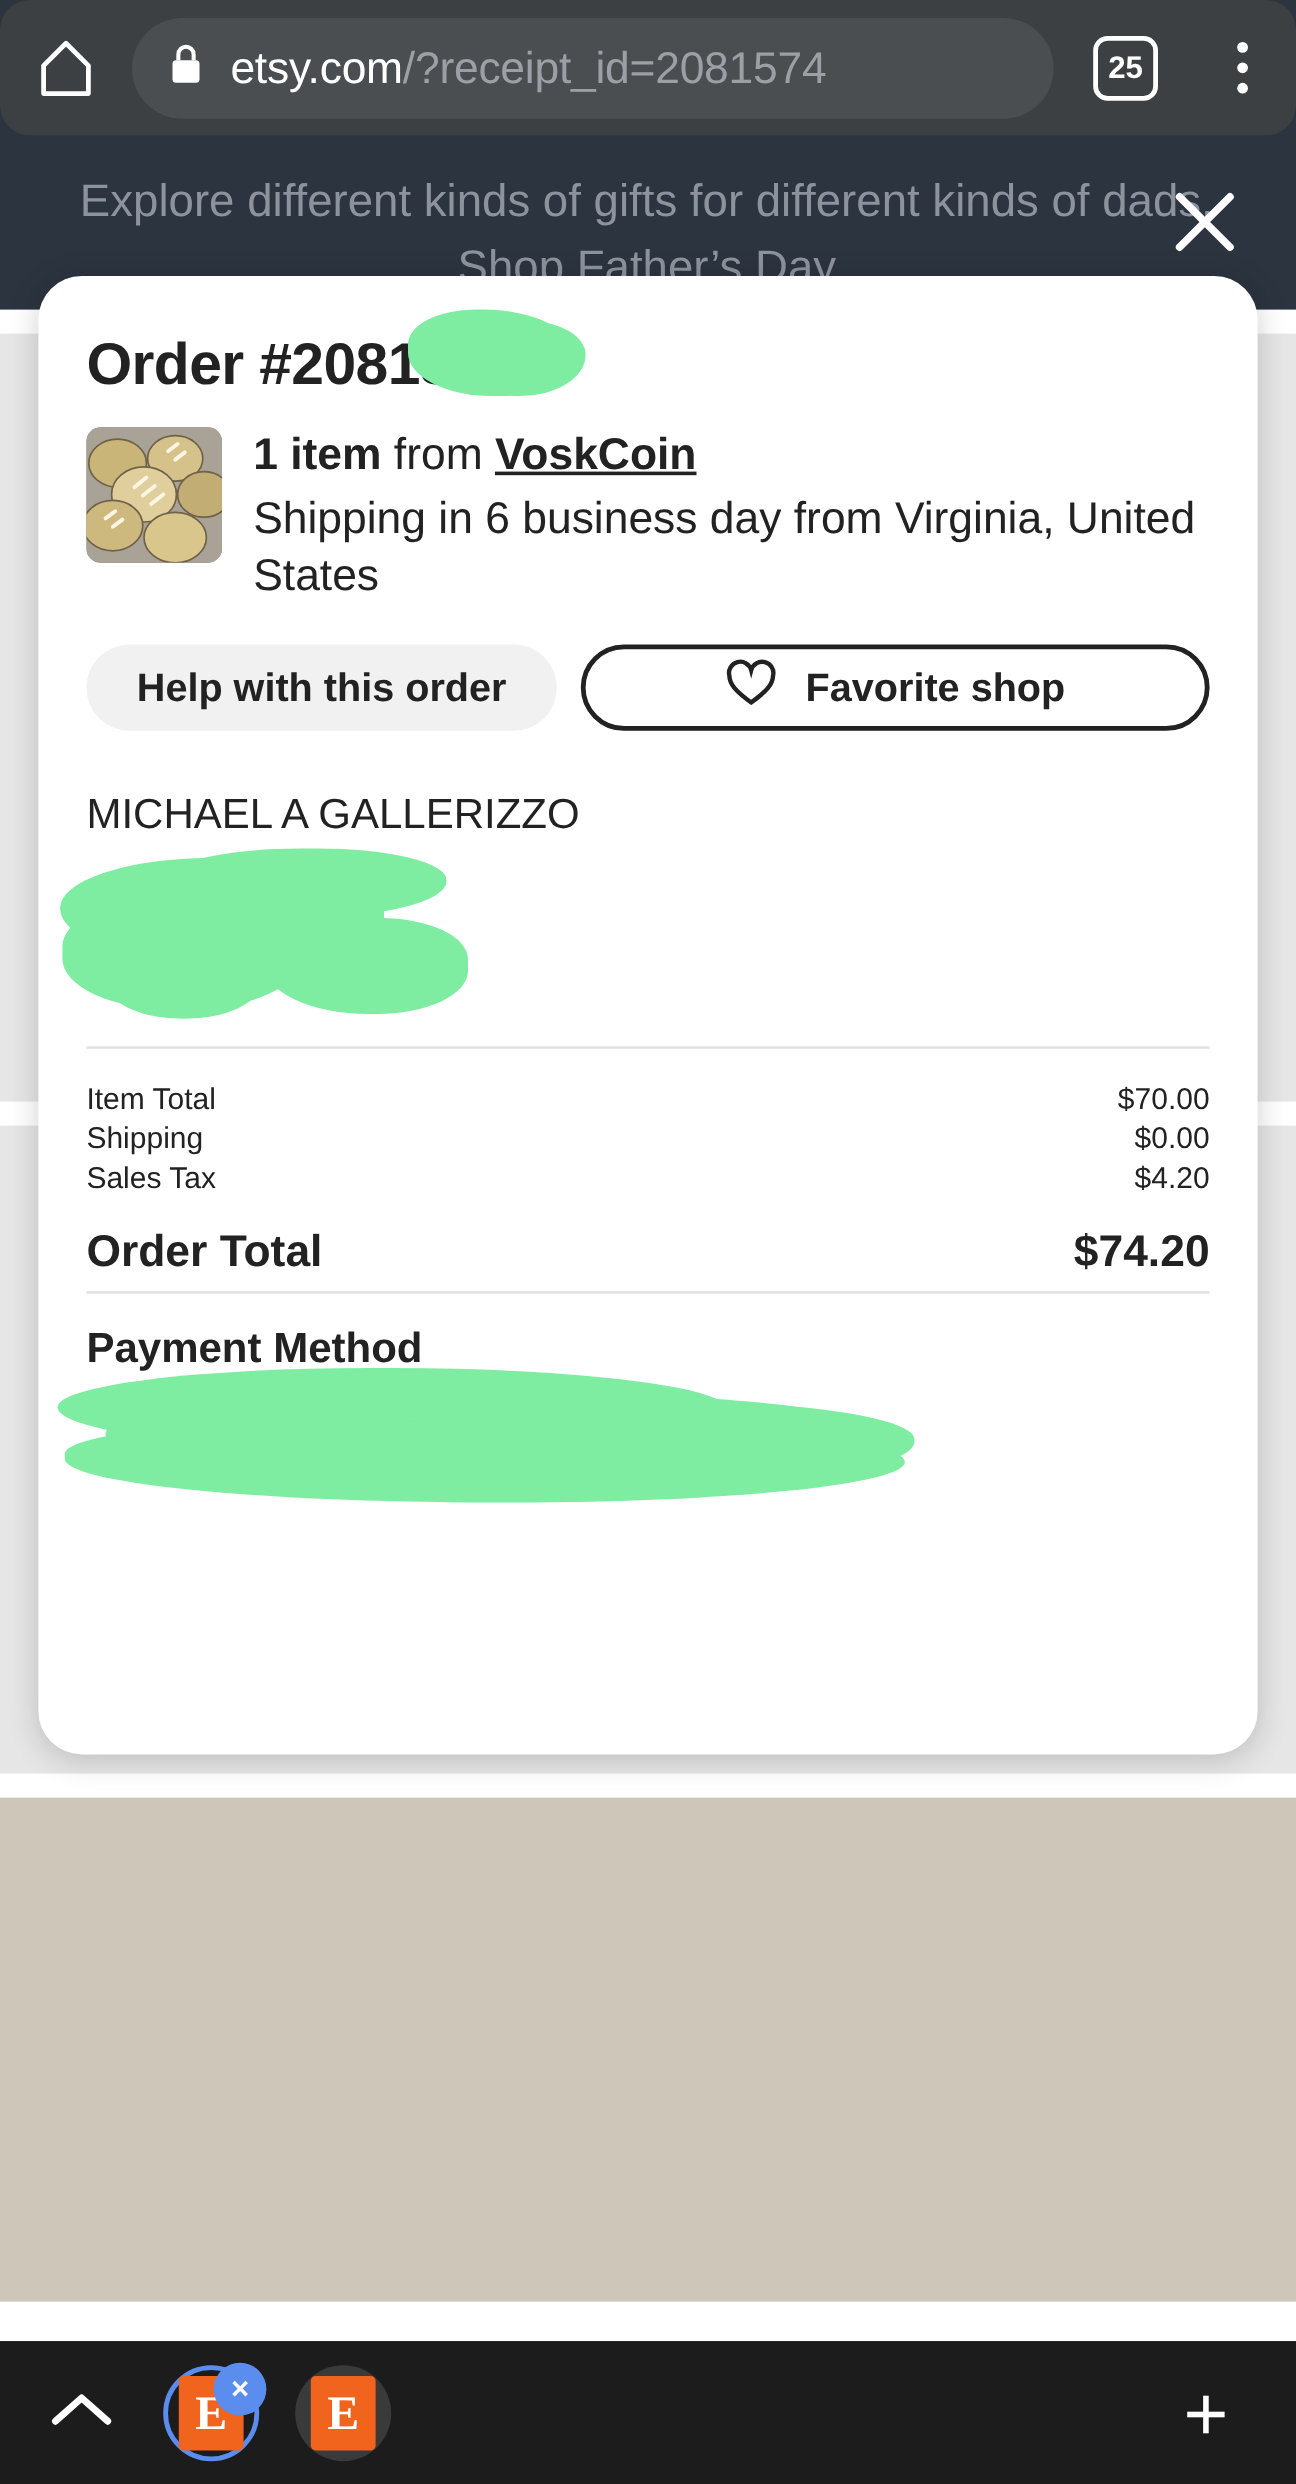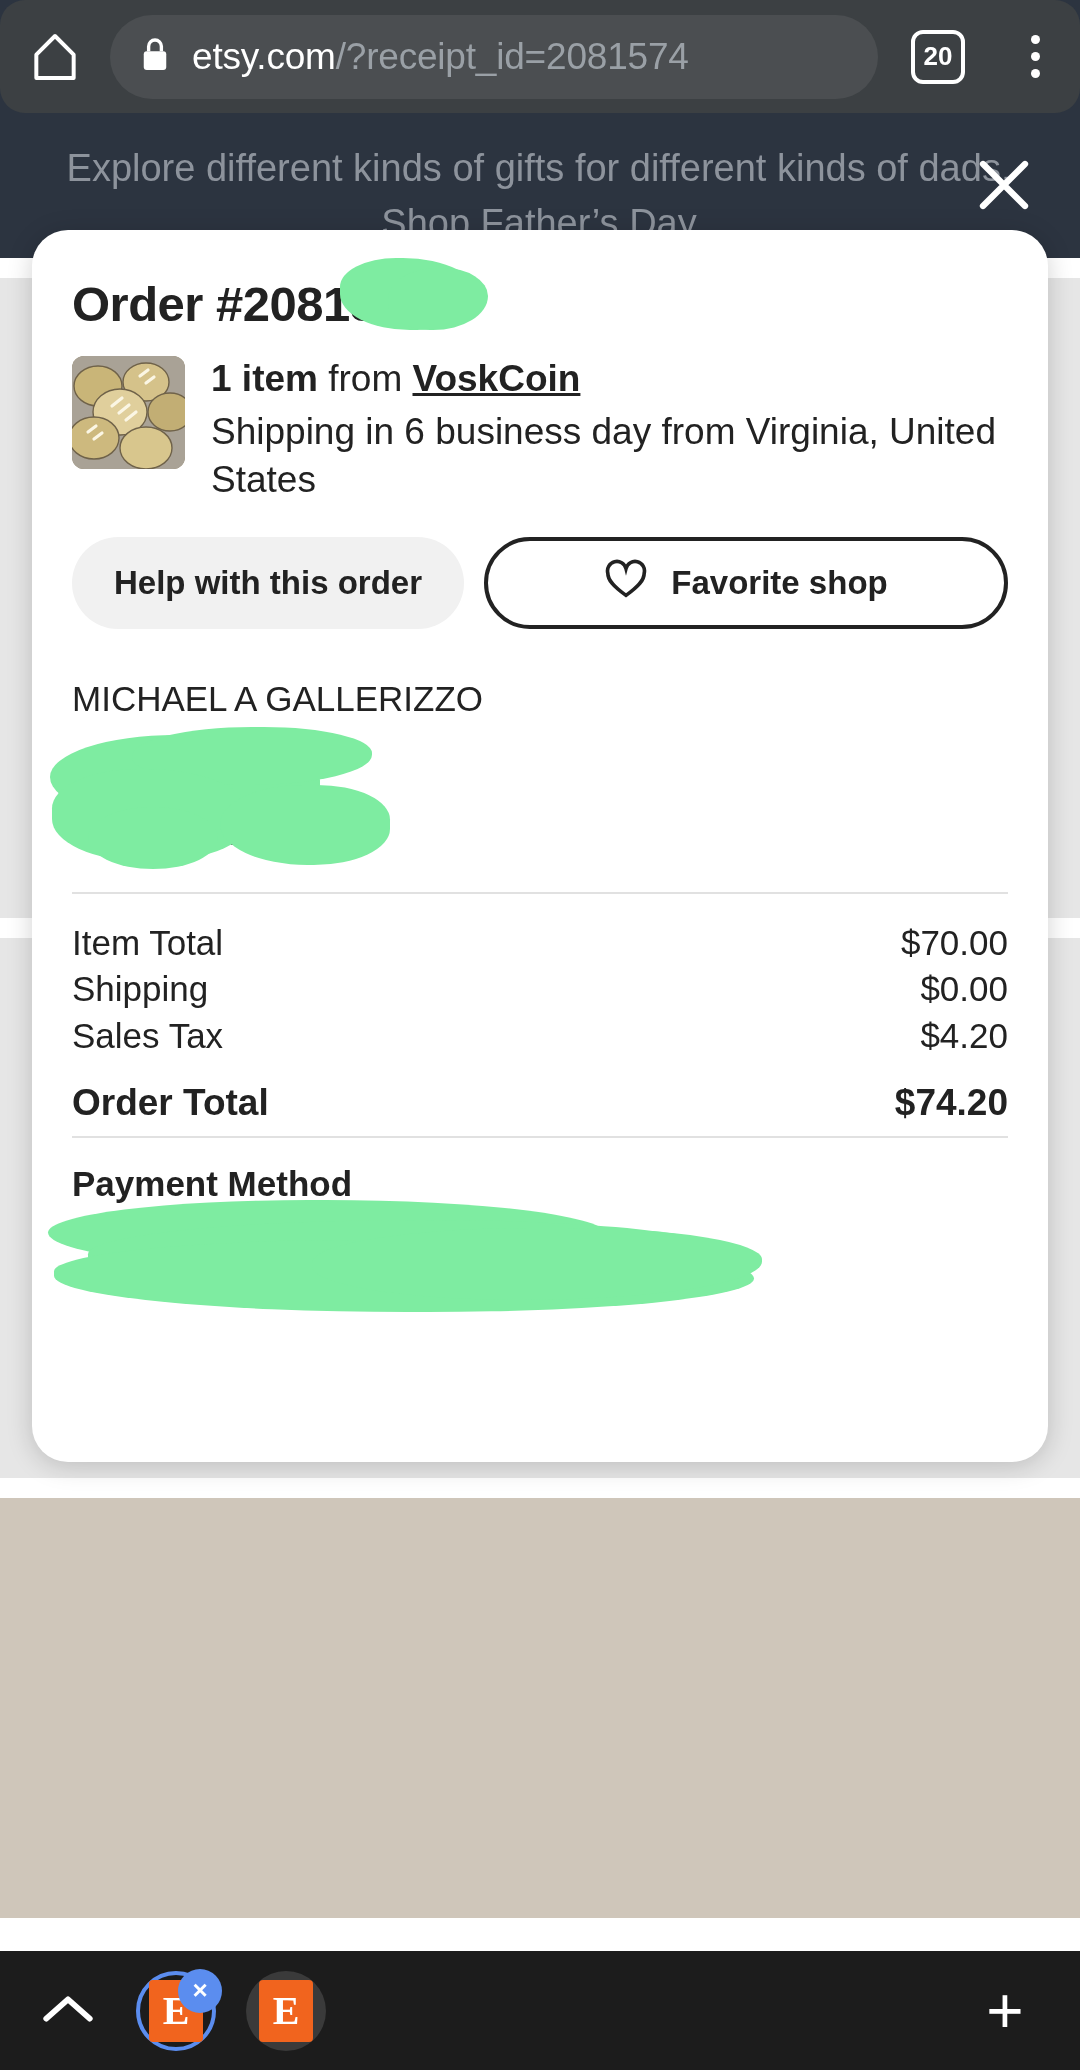--- a/index.html
+++ b/index.html
@@ -83,37 +83,37 @@
     margin-right:26px; overflow:hidden; background:#8d8164; position:relative;
   }
   .shop-info{ flex:1; }
   .shop-line1{ font-size:37px; color:#222222; line-height:1.25; margin-bottom:6px; }
   .shop-line1 b{ font-weight:bold; }
   .shop-link{ font-weight:bold; text-decoration:underline; color:#222222; }
   .shop-ship{ font-size:37px; color:#222222; line-height:1.28; }
 
   .btn-row{ display:flex; gap:20px; margin-bottom:48px; }
   .btn{
-    height:92px; border-radius:46px; display:flex;
+    height:72px; border-radius:46px; display:flex;
     align-items:center; justify-content:center;
     font-size:33px; font-weight:bold; color:#222222;
   }
   .btn-help{ background:#f1f1f1; padding:0 42px; }
   .btn-fav{ background:#ffffff; border:4px solid #222222; flex:1; gap:23px; }
 
   .sec-head{ font-size:35px; font-weight:bold; color:#222222; margin-bottom:8px; }
   .addr-line{ font-size:35px; color:#222222; line-height:1.28; }
 
   .shipto{ margin-bottom:36px; position:relative; }
 
   .divider{ height:2px; background:#e1e1e1; margin:0 0 26px 0; }
 
   .price-row{
     display:flex; justify-content:space-between;
-    font-size:35px; color:#222222; line-height:1.32;
+    font-size:25px; color:#222222; line-height:1.32;
   }
   .price-row.total{ font-weight:bold; font-size:37px; margin-top:20px;text-align:right; }
   .price-block{ margin-bottom:8px; }
   .donate-note{
     font-size:34px; color:#555555; line-height:1.36; margin-top:14px;
     margin-bottom:26px;
   }
   .donate-note a{ color:#555555; text-decoration:underline; }
 
   .pay-sec{ position:relative; margin-bottom:34px; min-height:150px; }
@@ -171,21 +171,21 @@
     <span class="lock-icon">
       <svg width="30" height="38" viewBox="0 0 16 20" fill="#ffffff">
         <rect x="2" y="8" width="12" height="10" rx="1.6"></rect>
         <path d="M4.6 8 V5.4 a3.4 3.4 0 0 1 6.8 0 V8" fill="none" stroke="#ffffff" stroke-width="1.8"></path>
       </svg>
     </span>
     <span class="url-text"><span>etsy.com</span><span class="path">/?receipt_id=2081574</span></span>
   </div>
 
   <div class="tab-count">
-    <div class="tab-count-box">20</div>
+    <div class="tab-count-box">25</div>
   </div>
 
   <div class="menu-btn">
     <span class="menu-dot"></span>
     <span class="menu-dot"></span>
     <span class="menu-dot"></span>
   </div>
 </div>
 
 <div class="promo">

